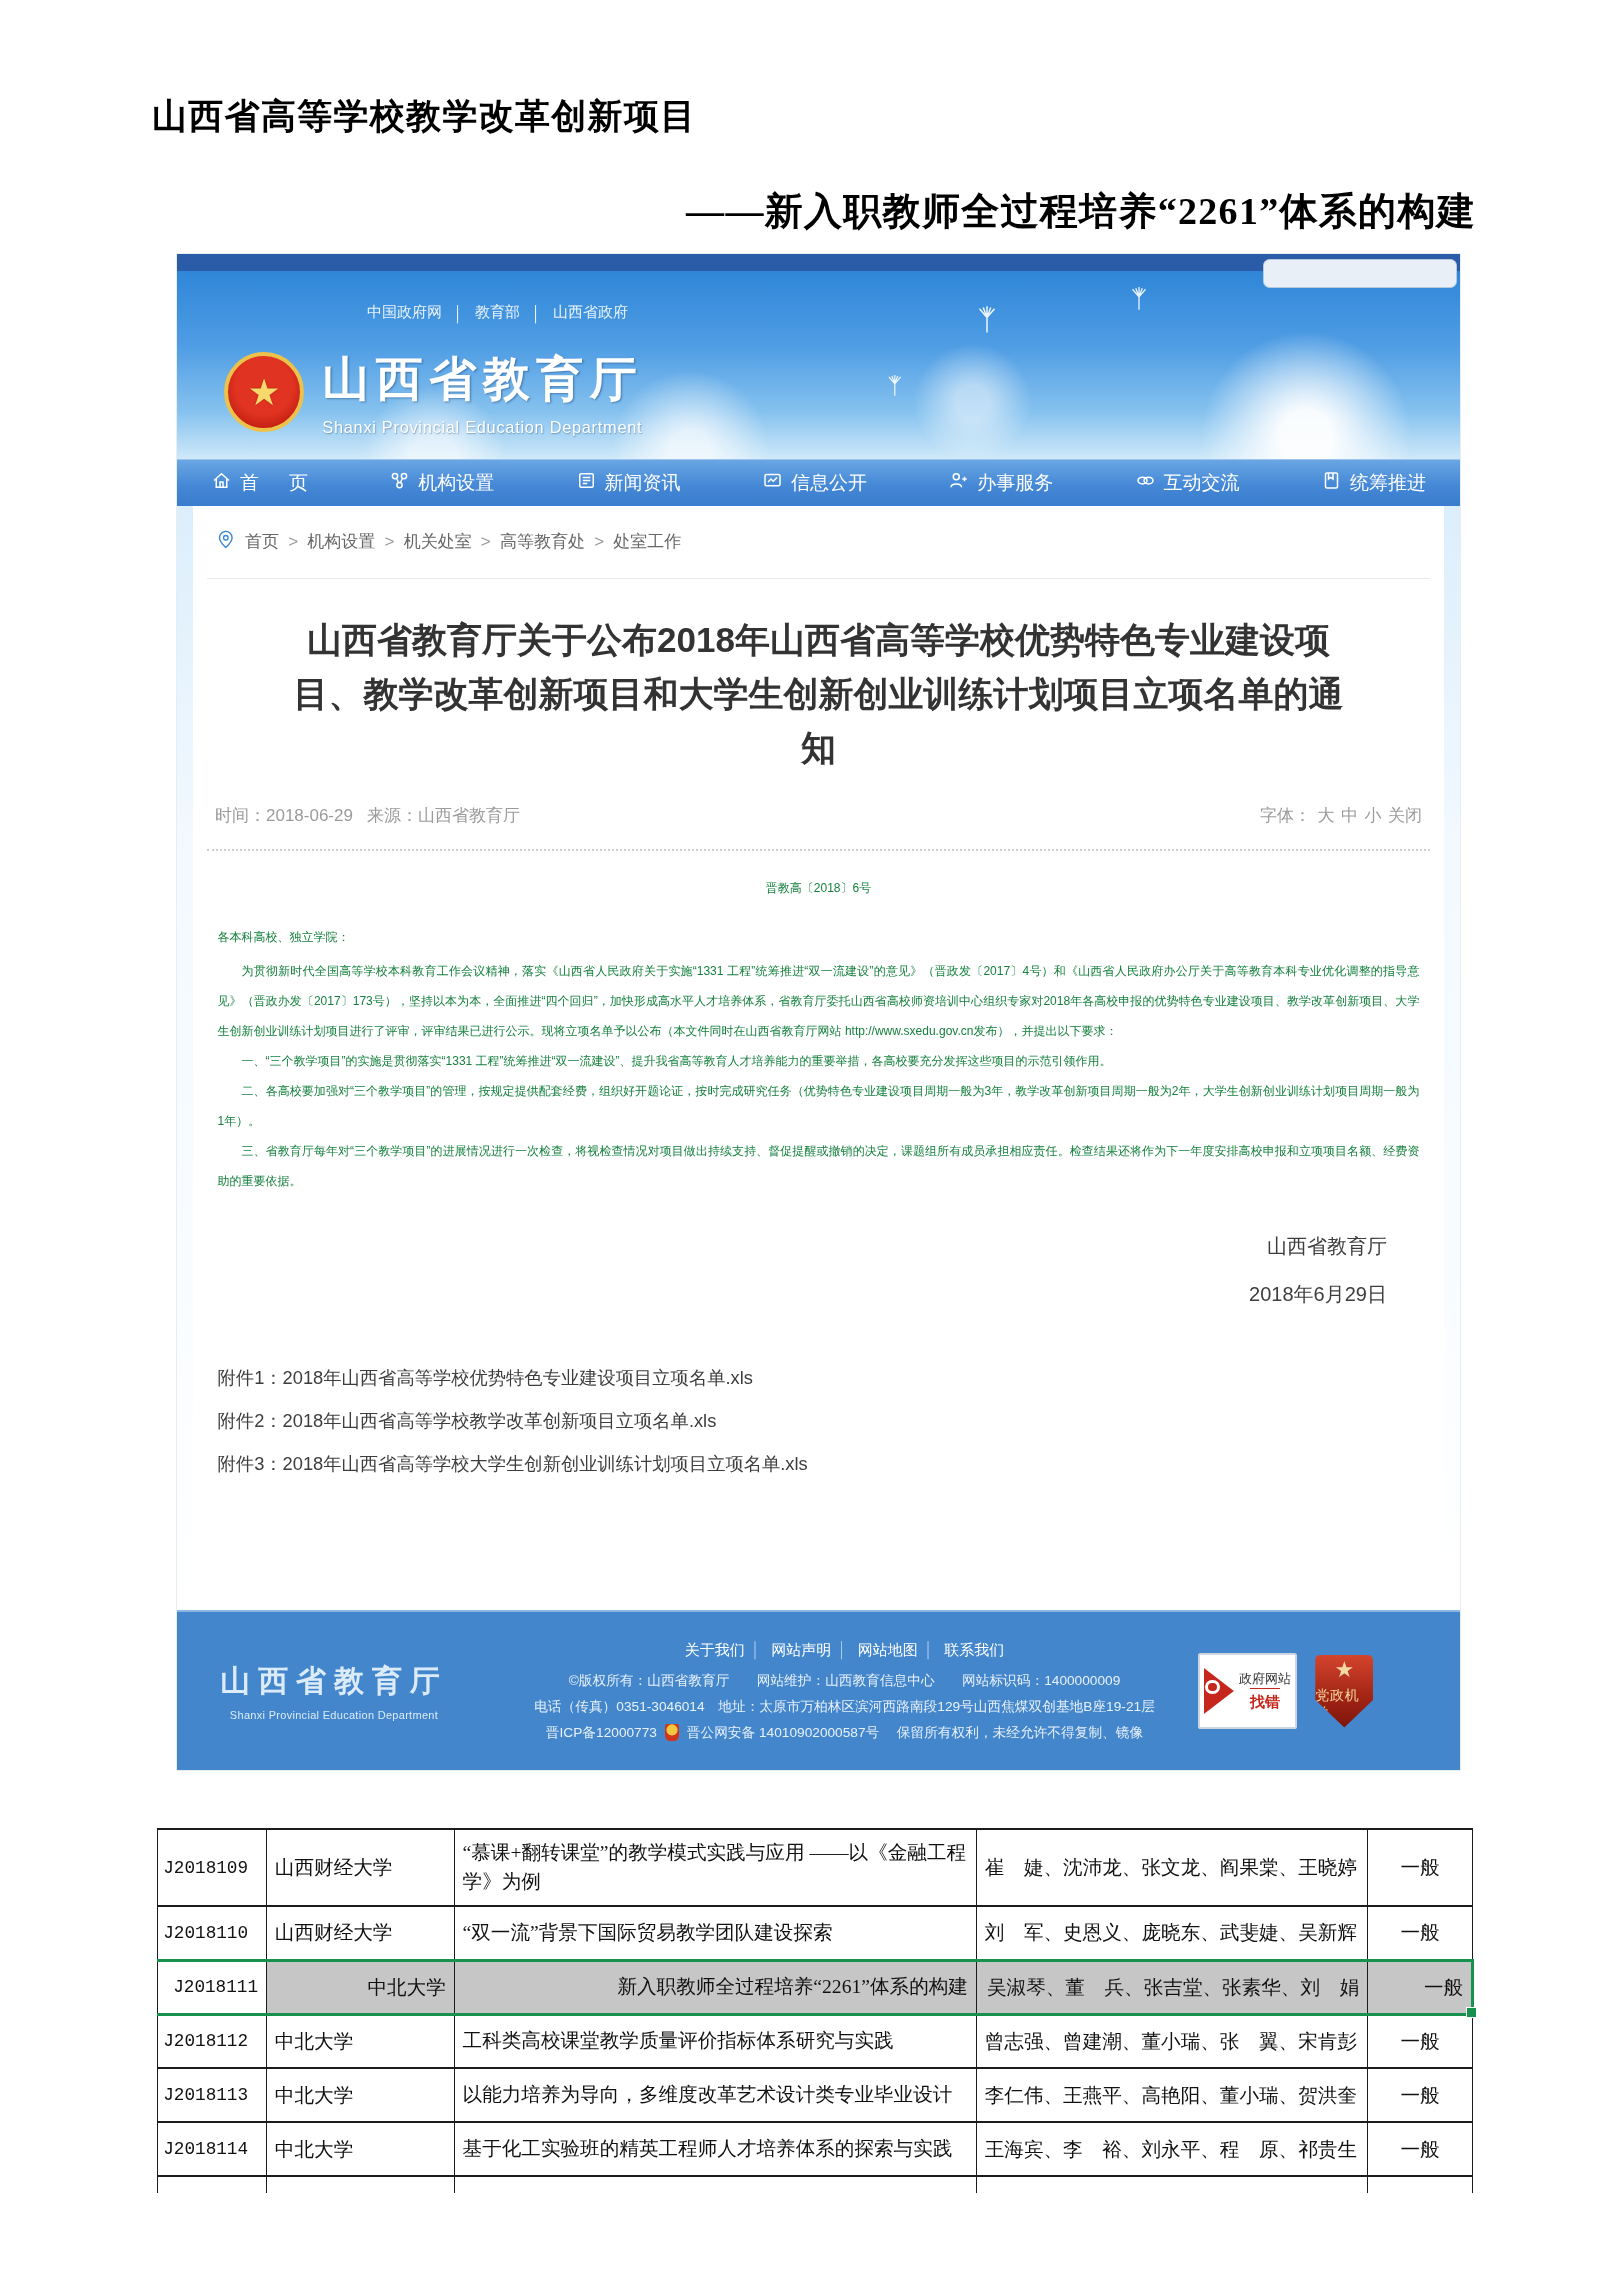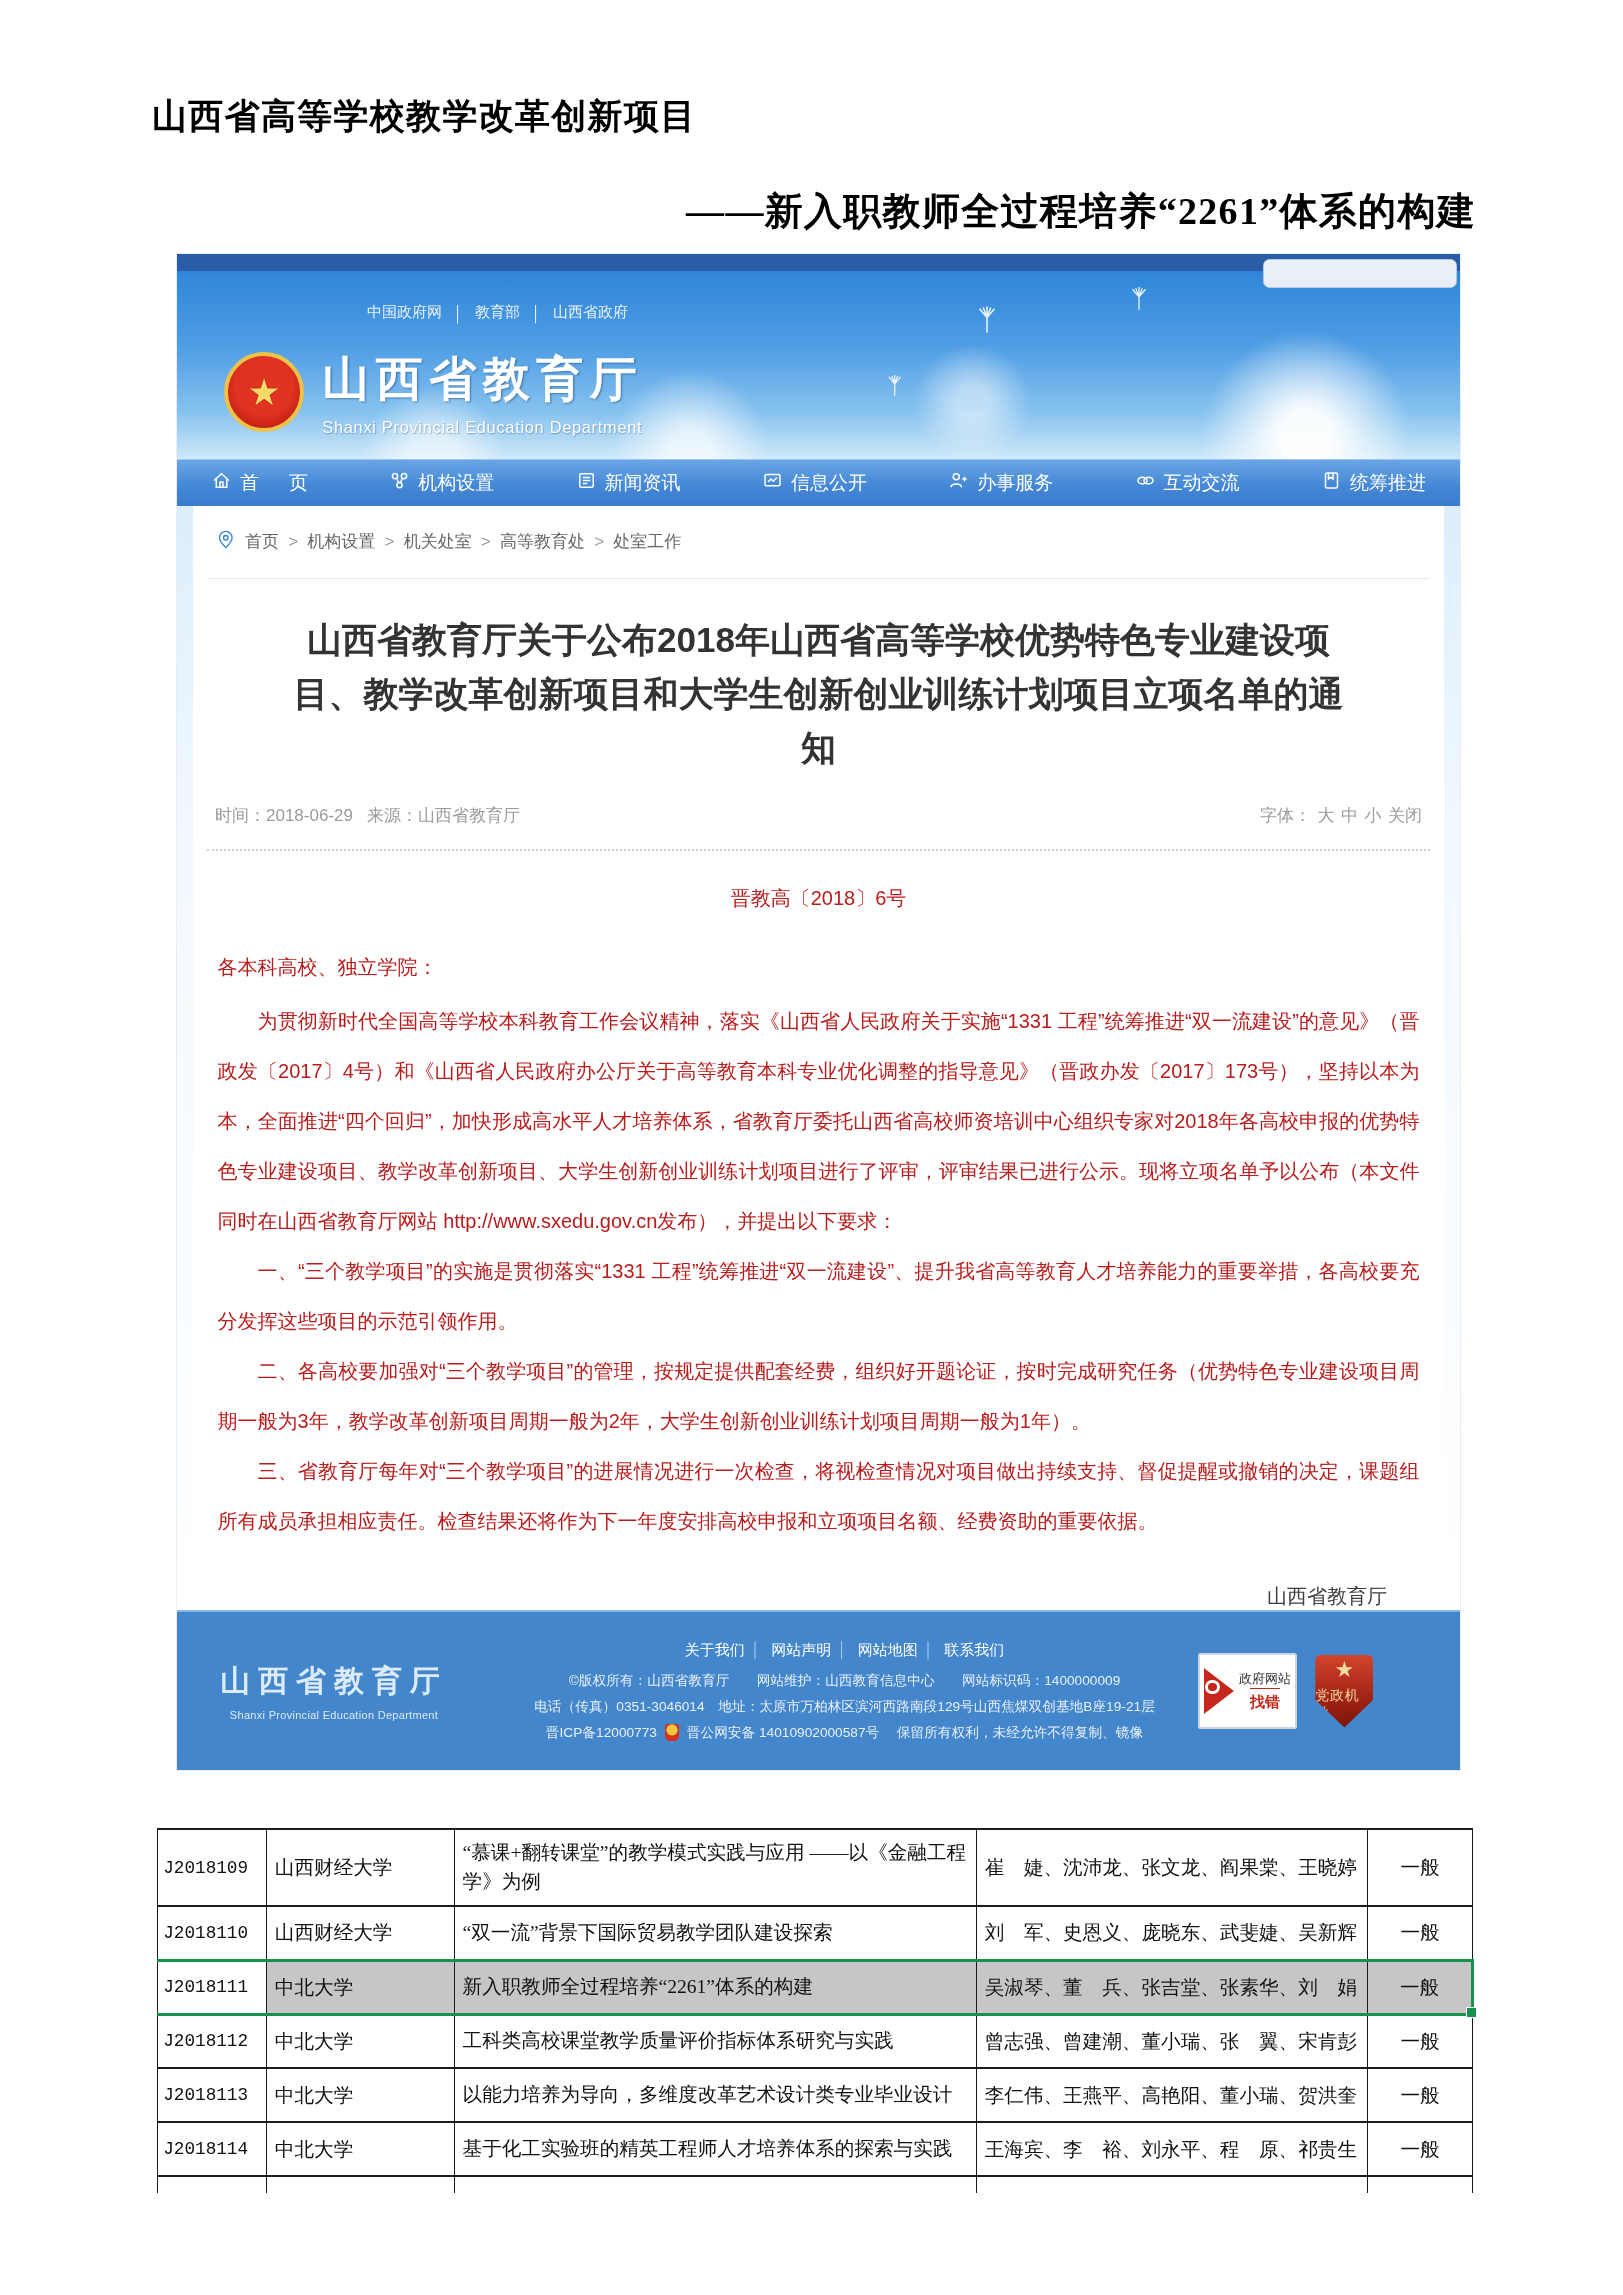--- a/index.html
+++ b/index.html
@@ -49,21 +49,21 @@
   .crumb { cursor:pointer; }
   .crumb-sep { color:#999; }
   .thinline { border-bottom:1.3px solid #e8e8e8; margin:3.9px 0 0; }
 
   .art-title { font-size:35px; font-weight:bold; color:#333; text-align:center; line-height:1.55;
                margin:34px 79px 29px; }
   .meta { display:flex; justify-content:space-between; font-size:17px; color:#9b9b9b; padding:0 7.9px 22px; }
   .meta .fontctl span { margin-left:6.5px; cursor:pointer; }
   .dotted { border-bottom:2px dotted #cfcfcf; }
 
-  .art-body { font-size:20px; color:#b91c1c; line-height:2.5; padding:22px 10.5px 0; }
+  .art-body { font-size:12px; color:#15803d; line-height:2.5; padding:22px 10.5px 0; }
   .docnum { text-align:center; margin-bottom:18.3px; }
   .saluto { margin-bottom:3.9px; }
   .para { text-indent:2em; text-align:justify; }
   .sign { text-align:right; padding-right:43px; line-height:2.4; margin-top:26px; font-size:20px; color:#3d3d3d; }
   .atts { padding:39px 10.5px 0; font-size:18.3px; color:#3d3d3d; line-height:2.35; }
   .att { cursor:pointer; }
 
   
   .foot { height:160px; background:#4386cb; border-top:2.6px solid #8ab6e6; display:flex; align-items:center;
           color:#e8f1fb; position:relative; }
@@ -94,21 +94,21 @@
   .rtable { position:absolute; left:157px; top:1828px; width:1317px; border-collapse:collapse;
             font-size:19.6px; color:#111; font-family:"Liberation Serif","DejaVu Serif",serif; }
   .rtable td { border:1.3px solid #1c1c1c; border-top-width:2px; border-bottom-width:2px; padding:3.9px 7.9px; vertical-align:middle; background:#fff; }
   .rtable .c-id { width:109px; font-family:"Liberation Mono","DejaVu Sans Mono",monospace; font-size:17.7px; padding-left:5.2px; }
   .rtable .c-school { width:188px; }
   .rtable .c-title { width:523px; line-height:1.45; }
   .rtable .c-members { width:392px; }
   .rtable .c-level { width:105px; text-align:center; }
   .rtable tr { height:54px; }
   .rtable tr.tall { height:77px; }
-  .rtable tr.hl td { background:#c6c6c6; border-top:3.9px solid #17914e; border-bottom:3.9px solid #17914e; }
+  .rtable tr.hl td { background:#c6c6c6; border-top:3.9px solid #17914e; border-bottom:3.9px solid #17914e;text-align:right; }
   .rtable tr.hl td.c-id { background:#fff; }
   .rtable tr.hl td.c-level { border-right:3.9px solid #17914e; position:relative; }
   .rtable tr.hl td.c-level::after { content:""; position:absolute; right:-5.9px; bottom:-5.9px; width:9.2px; height:9.2px;
                                      background:#17914e; border:1.3px solid #fff; }
   .rtable tr.stub { height:17px; }
   .rtable tr.stub td { border-bottom:none; border-top-width:2px; background:#fff; }
 </style>
 </head>
 <body>
 

